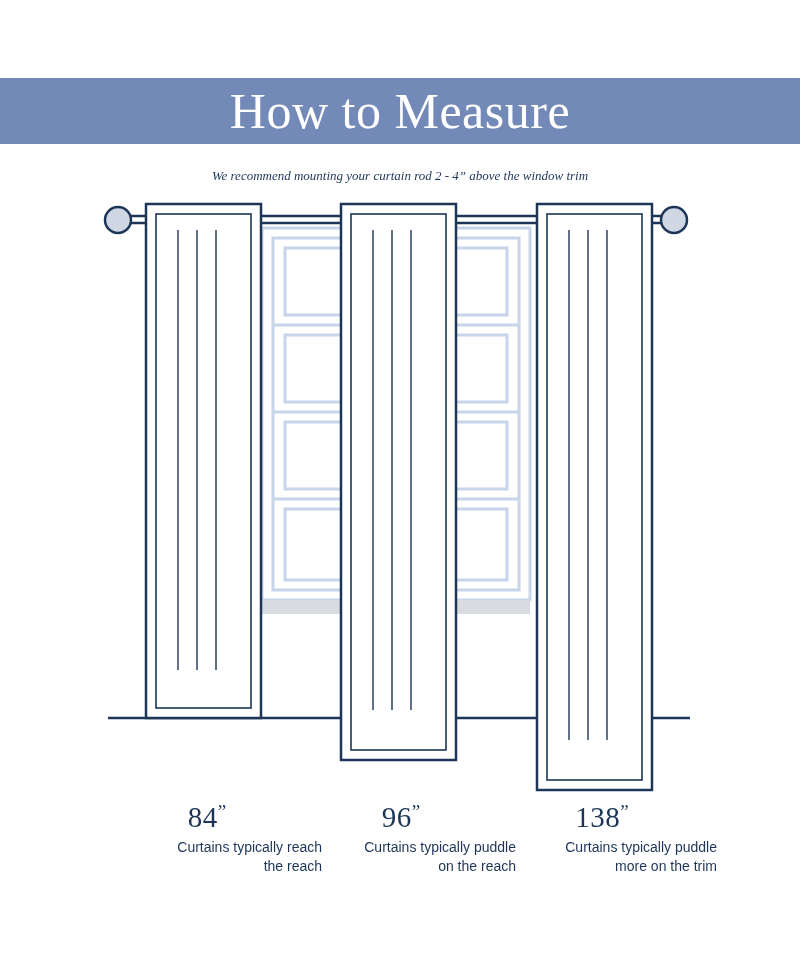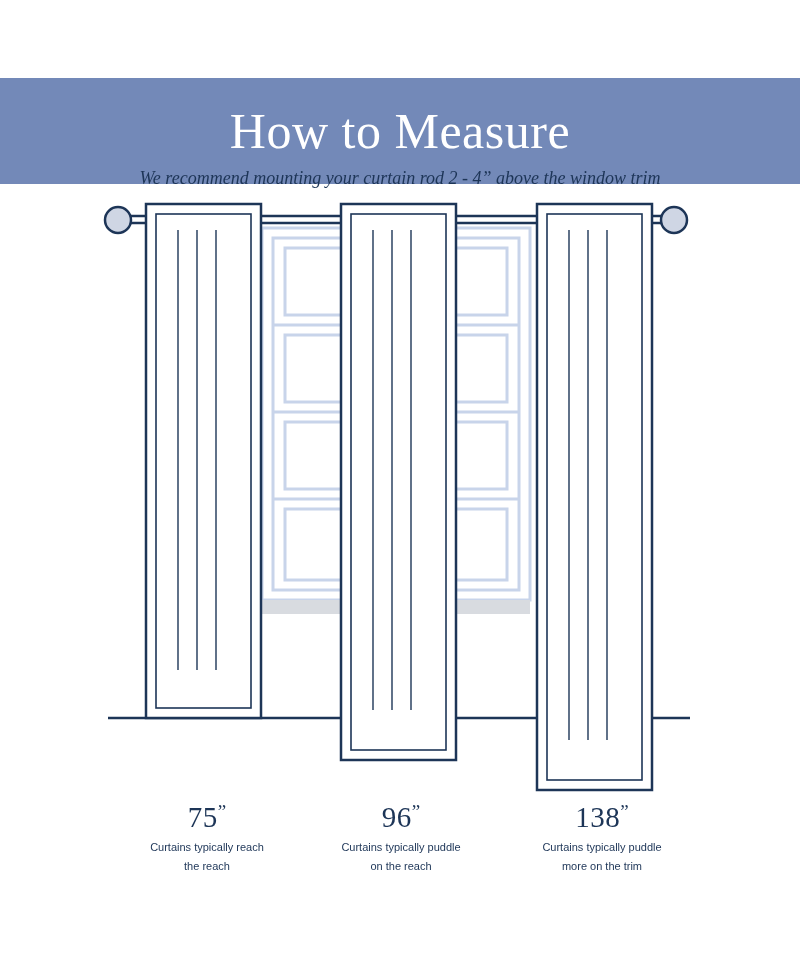--- a/index.html
+++ b/index.html
@@ -20,21 +20,21 @@
     width: 800px;
     height: 977px;
     background: #ffffff;
   }
   
   .banner {
     position: absolute;
     left: 0;
     top: 78px;
     width: 800px;
-    height: 106px;
+    height: 66px;
     background: #7389b8;
     display: flex;
     align-items: center;
     justify-content: center;
   }
   .banner-title {
     font-family: "Liberation Serif", serif;
     font-size: 50px;
     font-weight: 400;
     color: #ffffff;
@@ -44,21 +44,21 @@
   }
   
   .subtitle {
     position: absolute;
     left: 0;
     top: 168px;
     width: 800px;
     text-align: center;
     font-family: "Liberation Serif", serif;
     font-style: italic;
-    font-size: 18px;
+    font-size: 13px;
     color: #1d3557;
     white-space: nowrap;
   }
   
   .illustration {
     position: absolute;
     left: 0;
     top: 190px;
     width: 800px;
     height: 620px;
@@ -86,24 +86,25 @@
     line-height: 34px;
     letter-spacing: 0.5px;
   }
   .caption-size .unit {
     font-size: 19px;
     vertical-align: 9px;
     letter-spacing: 0;
   }
   .caption-text {
     font-family: "Liberation Sans", sans-serif;
-    font-size: 11px;
+    font-size: 14px;
     line-height: 19px;
     margin-top: 4px;
     color: #1d3557;
+    text-align: right;
   }
 </style>
 </head>
 <body>
 
 <div id="page">
 
   <div class="banner">
     <div class="banner-title">How to Measure</div>
   </div>
@@ -164,21 +165,21 @@
         <line x1="588" y1="40" x2="588" y2="550" stroke="#1d3557" stroke-width="1.4"></line>
         <line x1="607" y1="40" x2="607" y2="550" stroke="#1d3557" stroke-width="1.4"></line>
       </g>
 
     </svg>
   </div>
 
   <div class="captions">
 
     <div class="caption caption-a">
-      <div class="caption-size"><span>75</span><span class="unit">”</span></div>
+      <div class="caption-size"><span>84</span><span class="unit">”</span></div>
       <div class="caption-text">
         <span>Curtains typically reach</span><br>
         <span>the reach</span>
       </div>
     </div>
 
     <div class="caption caption-b">
       <div class="caption-size"><span>96</span><span class="unit">”</span></div>
       <div class="caption-text">
         <span>Curtains typically puddle</span><br>

